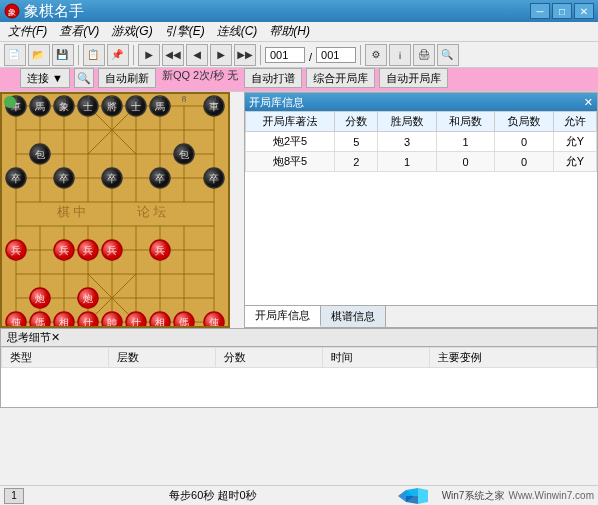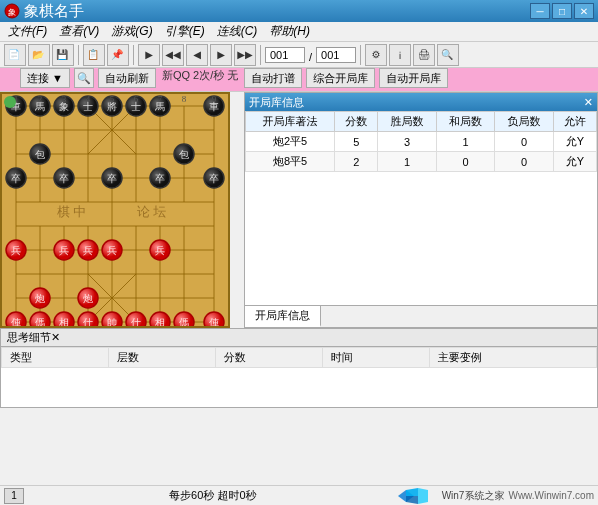--- a/index.html
+++ b/index.html
@@ -469,20 +469,21 @@
         <td>1</td>
         <td>0</td>
         <td>0</td>
         <td>允Y</td>
       </tr>
           </tbody>
       </table>
     </div>
     <div class="opening-tabs">
       <div class="opening-tab active">开局库信息</div>
+      <div class="opening-tab">棋谱信息</div>
     </div>
   </div>
 </div>
 
 <div class="thinking-panel" style="background:white;border:1px solid #aaa;height:80px;display:flex;flex-direction:column;">
   <div class="thinking-title">
     <span>思考细节</span>
     <span style="cursor:pointer;">✕</span>
   </div>
   <div class="thinking-table">

